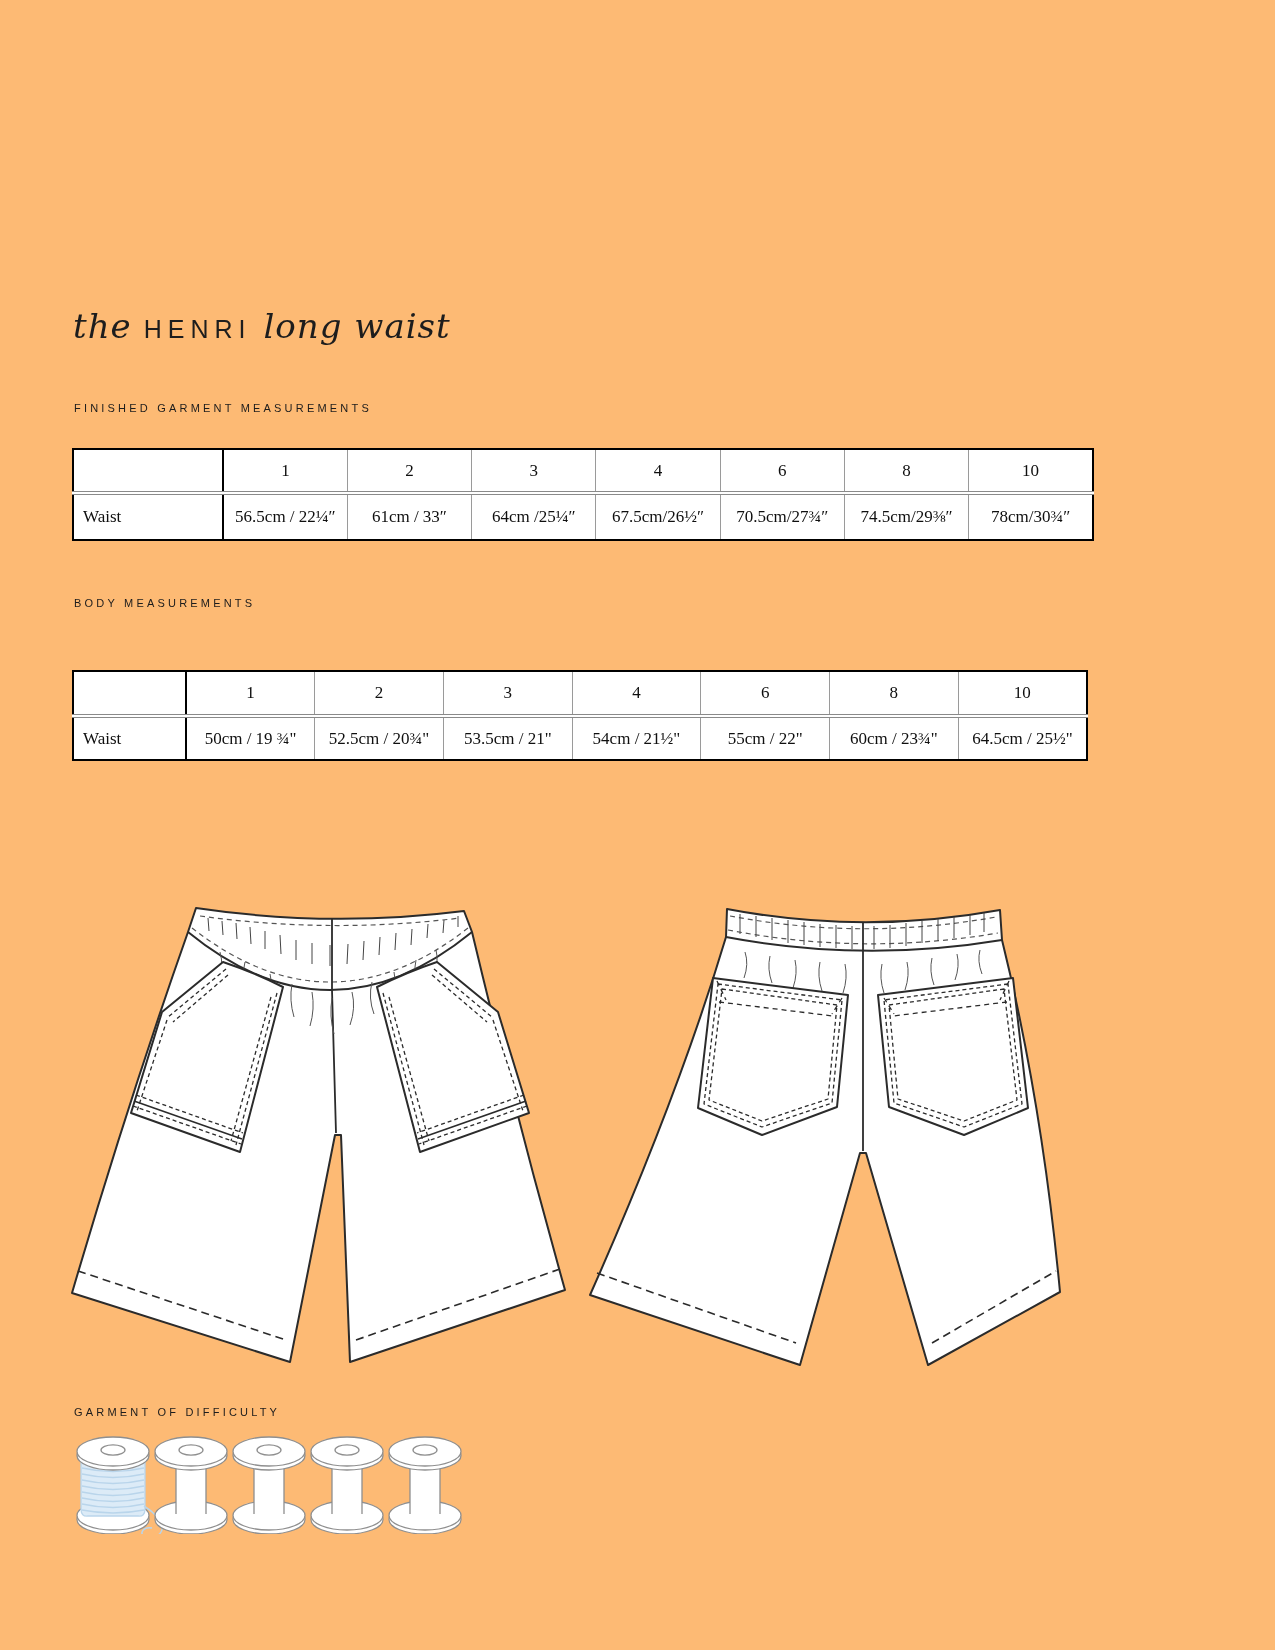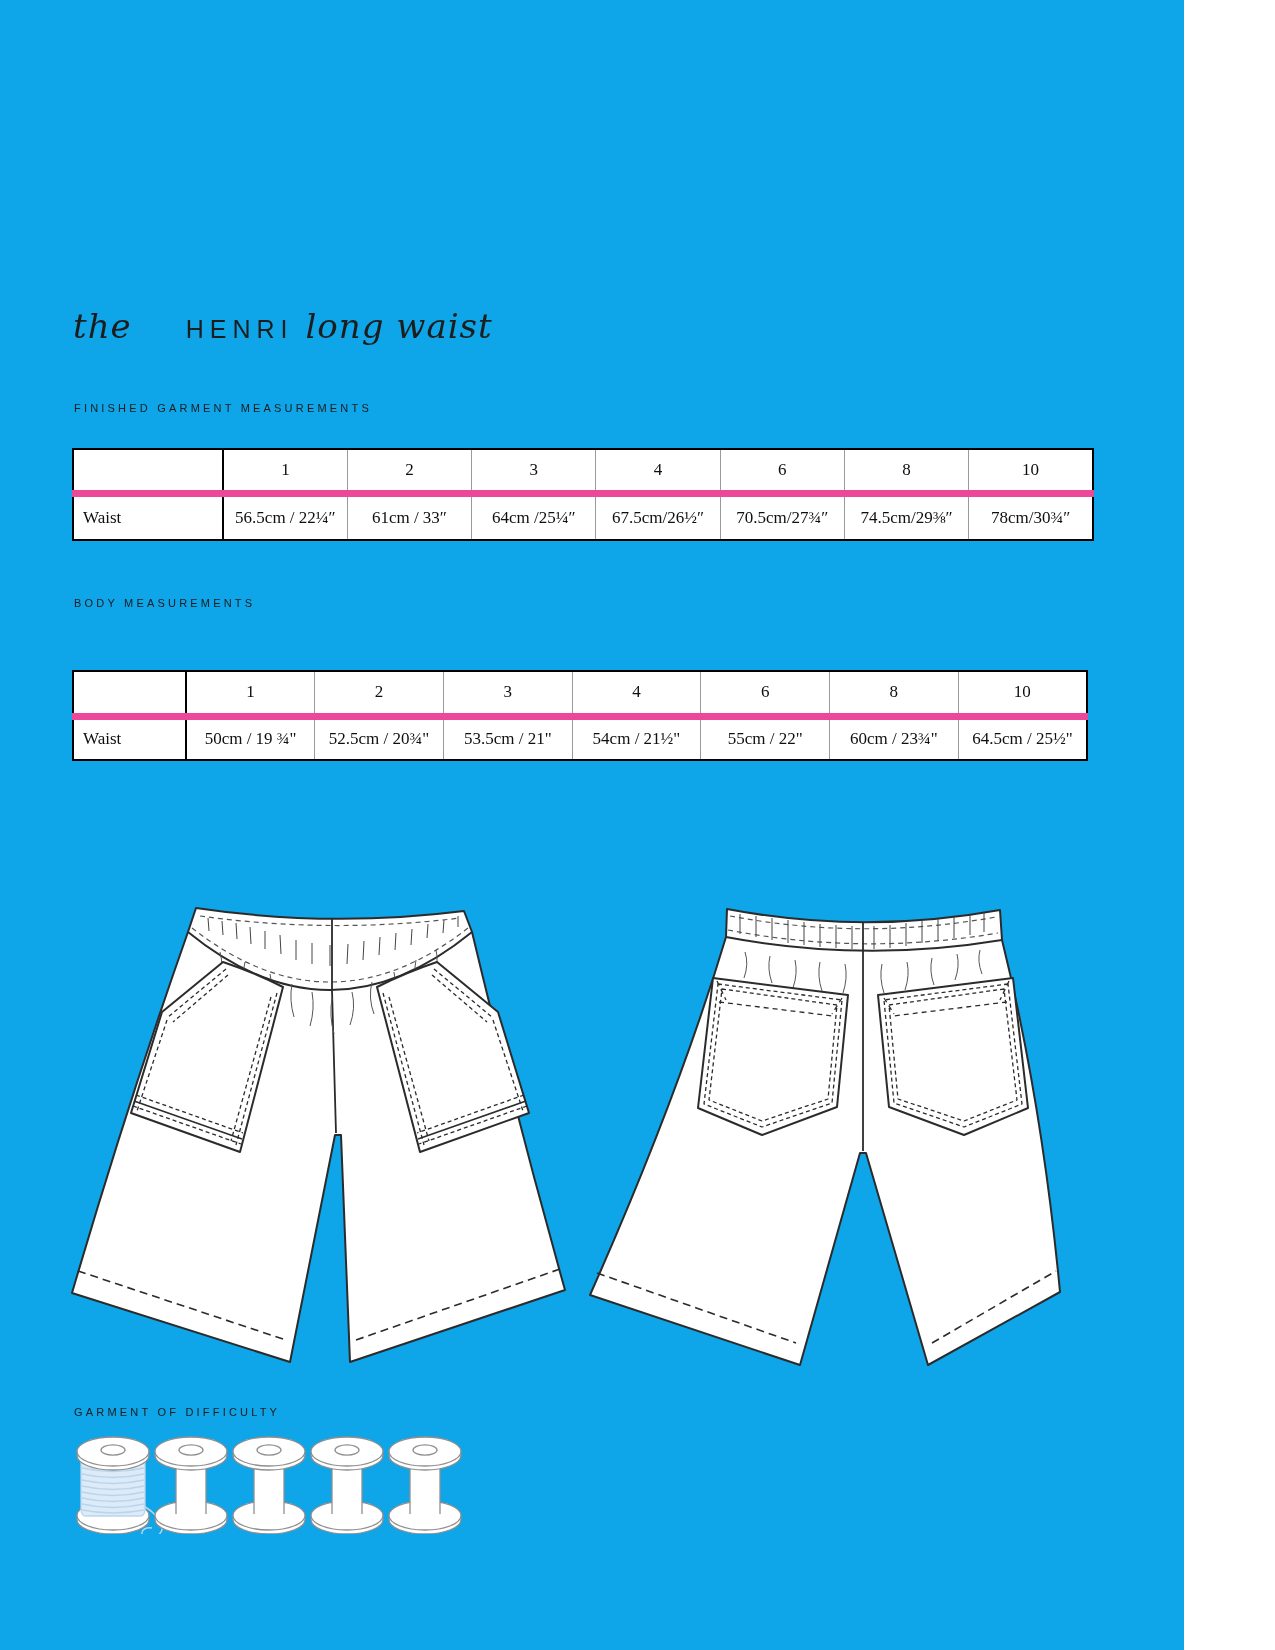--- a/index.html
+++ b/index.html
@@ -1,34 +1,34 @@
 <!DOCTYPE html>
 <html><head>
 <meta charset="utf-8">
 <style>
   html,body{margin:0;padding:0;background:#fff;}
-  #page{position:relative;width:1184px;height:1650px;background:#0ea5e9;overflow:hidden;
+  #page{position:relative;width:1275px;height:1650px;background:#fdba74;overflow:hidden;
         font-family:"Liberation Serif",serif;color:#111;}
   
   .title{position:absolute;left:73px;top:306px;display:flex;align-items:baseline;gap:12px;}
   .script{font-family:"DejaVu Serif",serif;font-style:italic;font-size:34px;color:#1d1d1d;letter-spacing:1px;}
-  .caps-name{font-family:"Liberation Sans",sans-serif;font-size:25px;letter-spacing:6px;color:#1d1d1d;margin-left:42px;}
+  .caps-name{font-family:"Liberation Sans",sans-serif;font-size:25px;letter-spacing:6px;color:#1d1d1d;}
   
   .heading{position:absolute;left:74px;font-family:"Liberation Sans",sans-serif;
            font-size:11px;letter-spacing:3.2px;color:#1c1c1c;}
   
   table.meas{position:absolute;left:72px;border-collapse:collapse;table-layout:fixed;
              font-size:17px;color:#0f0f0f;background:#fff;}
   table.meas, table.meas tr, table.meas td, table.meas th{box-sizing:border-box;}
   table.meas{border:2.5px solid #000;}
   table.meas td{border-left:1px solid #9a9a9a;text-align:center;vertical-align:middle;padding:0 2px;}
   table.meas td.lbl{border-left:none;text-align:left;padding-left:9px;}
   table.meas td.first{border-left:2.2px solid #000;}
   table.meas tr.hdr td{height:44px;border-bottom:4px double #8a8a8a;}
-  table.meas tr.datarow td{border-top:7px solid #ec4899;}
+  table.meas tr.datarow td{border-top:3px solid #ec4899;}
   #finished-table tr.datarow td{height:47px;}
   #body-table tr.hdr td{height:45px;}
   #body-table tr.datarow td{height:44px;}
   
   .flat{position:absolute;top:852px;}
   .spoolrow{position:absolute;left:74px;top:1430px;display:flex;}
   .spool{width:78px;height:104px;margin-right:0px;}
   .spool.filled{width:100px;margin-right:-22px;}
 </style>
 </head>

